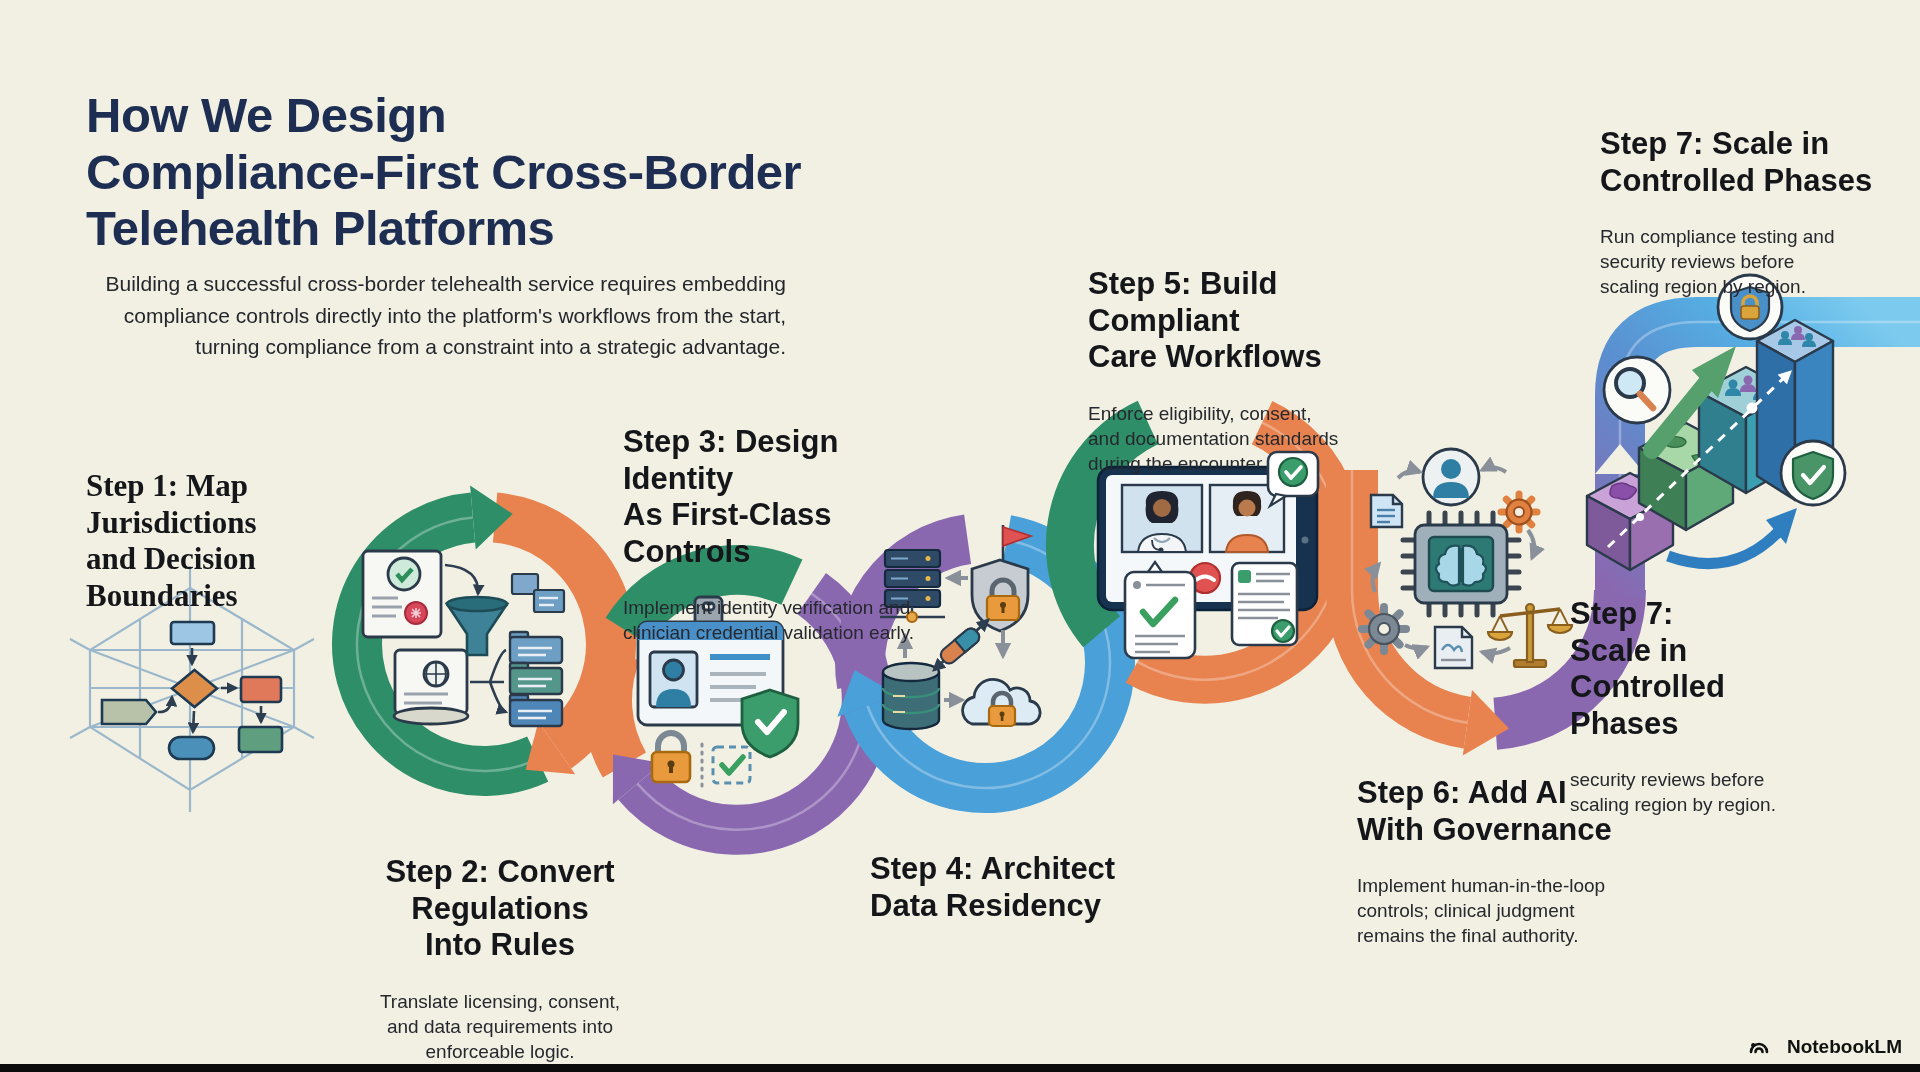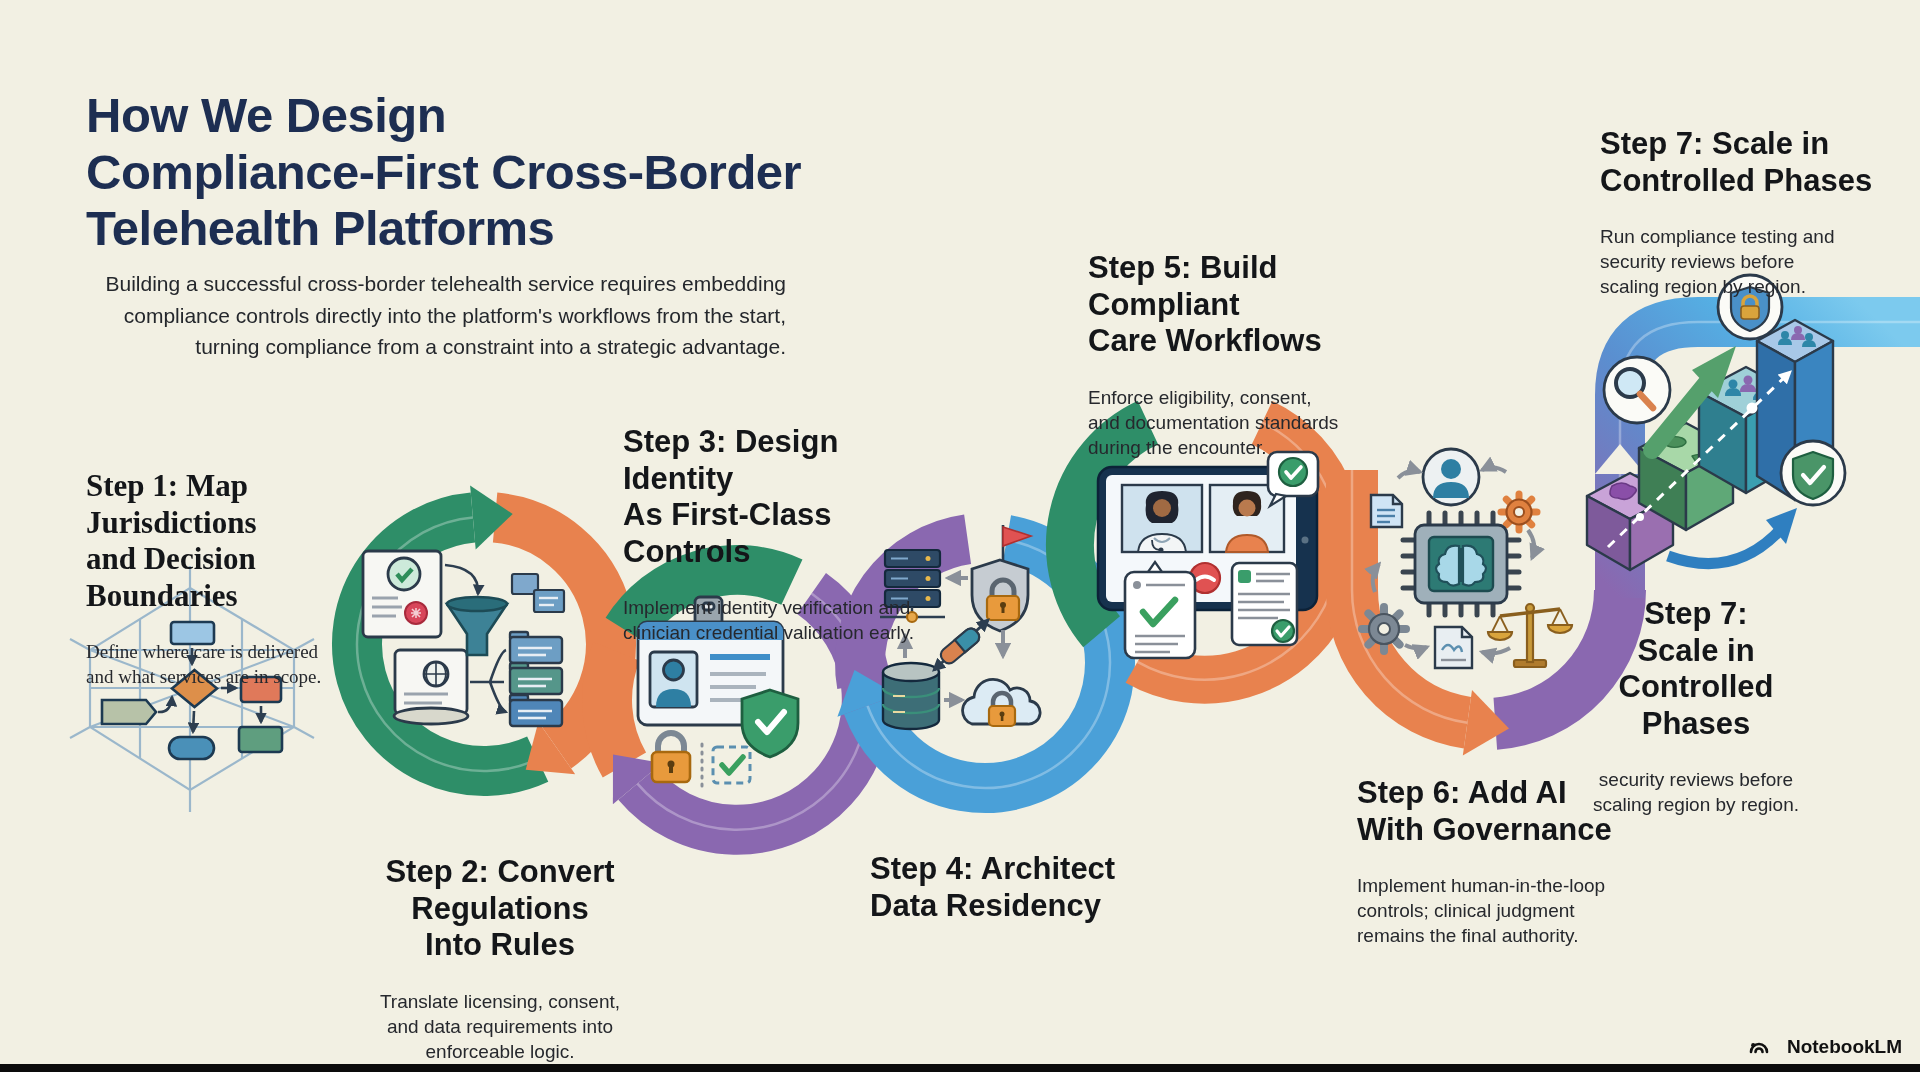--- a/index.html
+++ b/index.html
@@ -7,24 +7,24 @@
          font-family:"Liberation Sans",sans-serif;}
   .txt{position:absolute;white-space:pre-line;}
   .main-title{left:86px;top:54px;font-size:49px;line-height:1.16;font-weight:700;color:#1d2e52;letter-spacing:-0.5px;}
   .intro{left:86px;top:247px;width:700px;font-size:21px;line-height:1.5;color:#24272c;text-align:right;}
   .step-title{font-size:31px;line-height:1.18;font-weight:700;color:#141619;}
   .step-body{margin-top:7px;font-size:19px;line-height:1.32;color:#26282d;}
   .s1{left:86px;top:450px;width:300px;font-family:Liberation Serif, serif;}
   .s2{left:370px;top:836px;width:260px;text-align:center;}
   .s3{left:597px;top:406px;width:310px;margin-left:26px;}
   .s4{left:870px;top:833px;width:290px;}
-  .s5{left:1088px;top:232px;width:300px;}
+  .s5{left:1088px;top:248px;width:300px;}
   .s6{left:1357px;top:757px;width:300px;}
   .s7{left:1600px;top:108px;width:290px;}
-  .s7side{left:1570px;top:578px;width:252px;text-align:center;}
+  .s7side{left:1570px;top:578px;width:252px;text-align:left;}
   #decor{position:absolute;left:0;top:0;}
   .footer{position:absolute;right:18px;bottom:14px;display:flex;align-items:center;gap:17px;
           font-size:19px;font-weight:700;color:#111;}
   .bottom-bar{position:absolute;left:0;bottom:0;width:100%;height:8px;background:#0c0c0c;}
 </style>
 </head>
 <body>
 
 <div id="stage">
 
@@ -486,22 +486,20 @@
 <h1 class="txt main-title">How We Design
 Compliance-First Cross-Border
 Telehealth Platforms</h1>
 <p class="txt intro">Building a successful cross-border telehealth service requires embedding
 compliance controls directly into the platform's workflows from the start,
 turning compliance from a constraint into a strategic advantage.</p>
 
 <div class="txt s1">
   <div class="step-title">Step 1: Map Jurisdictions
 and Decision Boundaries</div>
-  <div class="step-body">Define where care is delivered
-and what services are in scope.</div>
 </div>
 <div class="txt s2">
   <div class="step-title">Step 2: Convert
 Regulations
 Into Rules</div>
   <div class="step-body">Translate licensing, consent,
 and data requirements into
 enforceable logic.</div>
 </div>
 <div class="txt s3">

